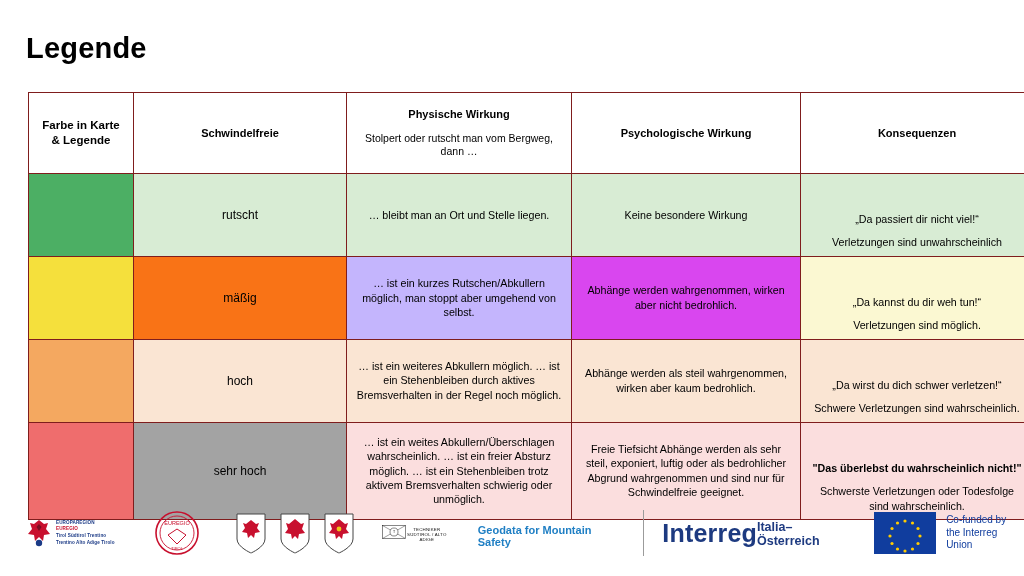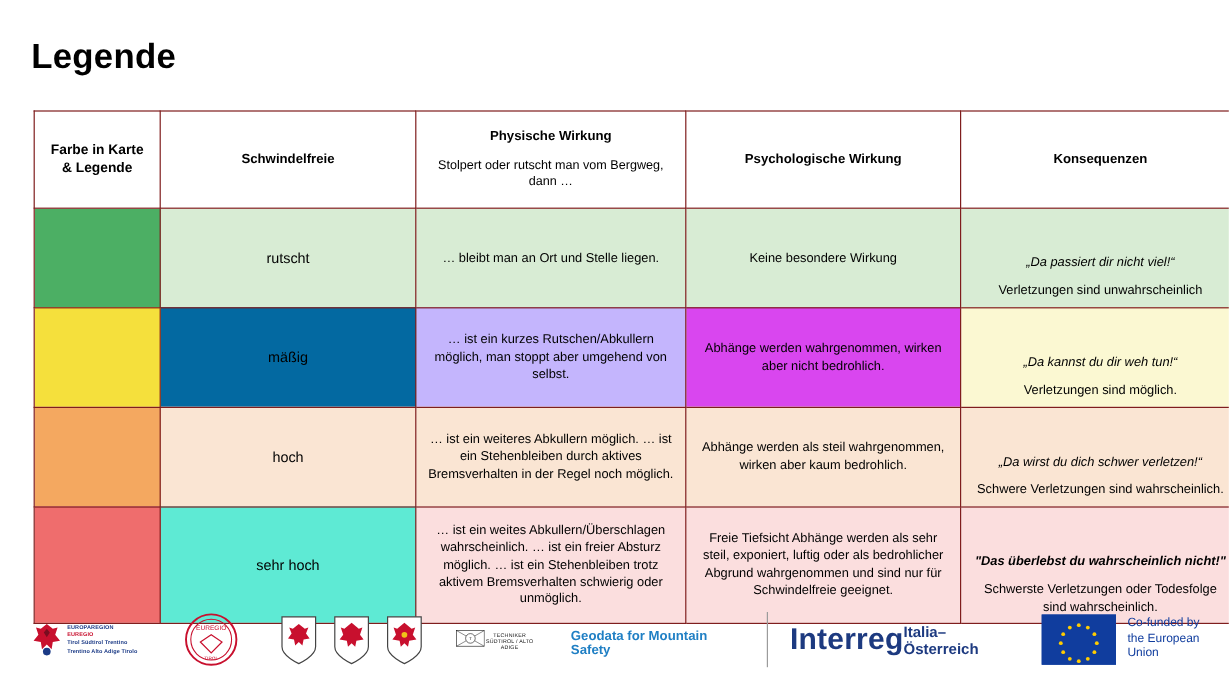--- a/index.html
+++ b/index.html
@@ -65,21 +65,20 @@
     margin-top: 10px;
     line-height: 1.3;
   }
   tbody tr { height: 78px; }
   tbody tr.row-tall { height: 92px; }
 
   td.swatch { padding: 0; }
   td.exposure { font-size: 12px; }
   td.cell-text { font-size: 10.7px; }
   td.cons .quote {
-    font-style: italic;
     display: block;
     margin-bottom: 9px;
     margin-top: 32px;
   }
   td.cons .quote.bold { font-weight: bold; }
   td.cons .plain { display: block; }
 
   
   .footer {
     position: absolute;
@@ -183,21 +182,21 @@
         <td class="cell-text" style="background: rgb(216, 236, 212);">… bleibt man an Ort und Stelle liegen.</td>
         <td class="cell-text" style="background: rgb(216, 236, 212);">Keine besondere Wirkung</td>
         <td class="cell-text cons" style="background: rgb(216, 236, 212);">
           <span class="quote">„Da passiert dir nicht viel!“</span>
           <span class="plain">Verletzungen sind unwahrscheinlich</span>
         </td>
       </tr>
 
       <tr>
         <td class="swatch" style="background: rgb(245, 224, 60);"></td>
-        <td class="exposure" style="background: #0369a1;">mäßig</td>
+        <td class="exposure" style="background: #f97316;">mäßig</td>
         <td class="cell-text" style="background: #c4b5fd;">… ist ein kurzes Rutschen/Abkullern möglich, man stoppt aber umgehend von selbst.</td>
         <td class="cell-text" style="background: #d946ef;">Abhänge werden wahrgenommen, wirken aber nicht bedrohlich.</td>
         <td class="cell-text cons" style="background: rgb(251, 248, 210);">
           <span class="quote">„Da kannst du dir weh tun!“</span>
           <span class="plain">Verletzungen sind möglich.</span>
         </td>
       </tr>
 
       <tr>
         <td class="swatch" style="background: rgb(244, 168, 96);"></td>
@@ -205,21 +204,21 @@
         <td class="cell-text" style="background: rgb(250, 229, 211);">… ist ein weiteres Abkullern möglich. … ist ein Stehenbleiben durch aktives Bremsverhalten in der Regel noch möglich.</td>
         <td class="cell-text" style="background: rgb(250, 229, 211);">Abhänge werden als steil wahrgenommen, wirken aber kaum bedrohlich.</td>
         <td class="cell-text cons" style="background: rgb(250, 229, 211);">
           <span class="quote">„Da wirst du dich schwer verletzen!“</span>
           <span class="plain">Schwere Verletzungen sind wahrscheinlich.</span>
         </td>
       </tr>
 
       <tr class="row-tall">
         <td class="swatch" style="background: rgb(239, 109, 109);"></td>
-        <td class="exposure" style="background: #5eead4;">sehr hoch</td>
+        <td class="exposure" style="background: #a3a3a3;">sehr hoch</td>
         <td class="cell-text" style="background: rgb(251, 222, 222);">… ist ein weites Abkullern/Überschlagen wahrscheinlich. … ist ein freier Absturz möglich. … ist ein Stehenbleiben trotz aktivem Bremsverhalten schwierig oder unmöglich.</td>
         <td class="cell-text" style="background: rgb(251, 222, 222);">Freie Tiefsicht Abhänge werden als sehr steil, exponiert, luftig oder als bedrohlicher Abgrund wahrgenommen und sind nur für Schwindelfreie geeignet.</td>
         <td class="cell-text cons" style="background: rgb(251, 222, 222);">
           <span class="quote bold">"Das überlebst du wahrscheinlich nicht!"</span>
           <span class="plain">Schwerste Verletzungen oder Todesfolge sind wahrscheinlich.</span>
         </td>
       </tr>
 
     </tbody>
   </table>
@@ -310,18 +309,18 @@
             <circle cx="23.5" cy="37" r="1.6"></circle>
             <circle cx="18" cy="31.5" r="1.6"></circle>
             <circle cx="16" cy="24" r="1.6"></circle>
             <circle cx="18" cy="16.5" r="1.6"></circle>
             <circle cx="23.5" cy="11" r="1.6"></circle>
           </g>
         </svg>
       </div>
       <div class="eu-cofund">
         <div>Co-funded by</div>
-        <div>the European Union</div>
+        <div>the Interreg Union</div>
       </div>
     </div>
 
   </div>
 </div>
 
 </body></html>

